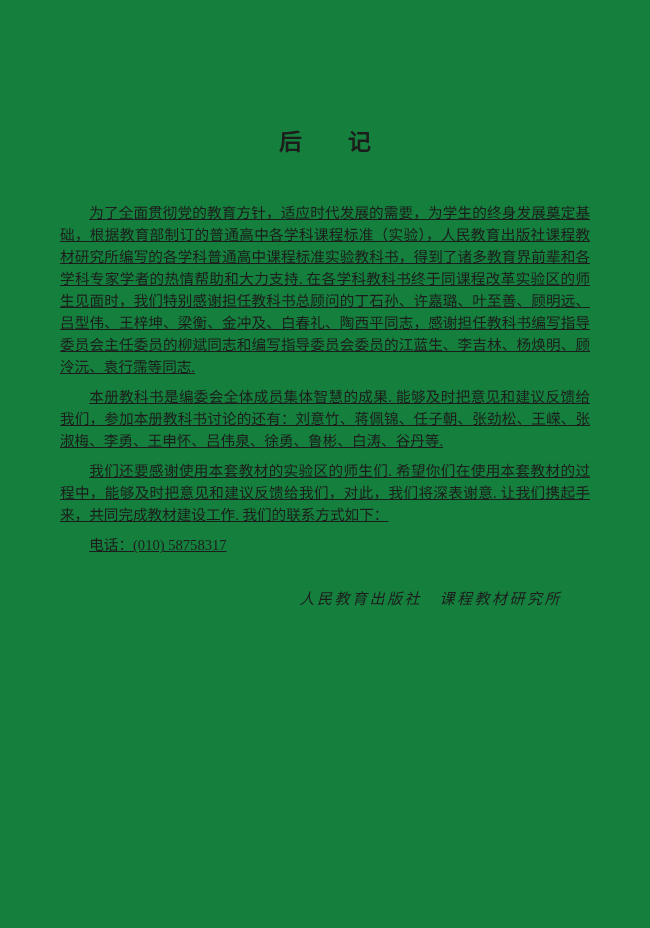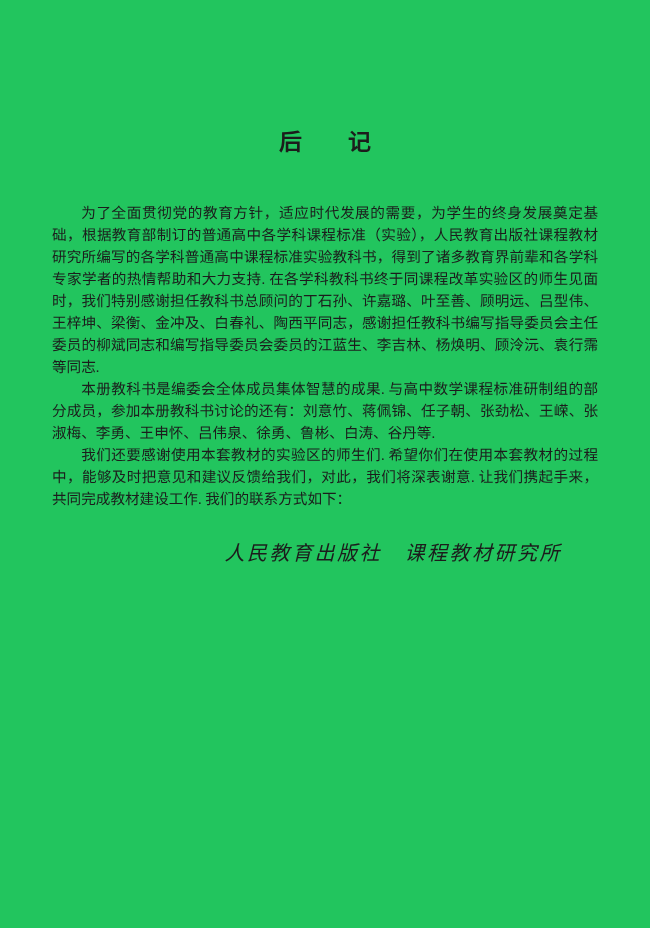--- a/index.html
+++ b/index.html
@@ -1,21 +1,21 @@
 <!DOCTYPE html>
 <html lang="zh-CN"><head>
 <meta charset="utf-8">
 <style>
   html, body { margin: 0; padding: 0; background: #e8e8e8; }
   .page {
     position: relative;
     width: 650px;
     height: 928px;
     margin: 0 auto;
-    background: #22c55e;
+    background: #15803d;
     box-sizing: border-box;
     overflow: hidden;
     font-family: "Liberation Serif", "DejaVu Serif", serif;
     color: #1c1c1c;
   }
   .title {
     margin: 0;
     padding-top: 130px;
     text-align: center;
     font-size: 23px;
@@ -23,50 +23,52 @@
     line-height: 1.15;
   }
   .body-text {
     margin: 46px 52px 0 52px;
     font-size: 14.6px;
     line-height: 22px;
     text-align: justify;
     text-justify: inter-ideograph;
   }
   .body-text p {
-    margin: 0;
+    margin: 8px;
     text-indent: 2em;
+    text-decoration: underline;
   }
   .body-text p.contact {
     margin-top: 5px;
     text-align: left;
   }
   .body-text p.email {
     letter-spacing: 0.4px;
   }
   .footer {
     margin-top: 30px;
     padding-right: 88px;
     text-align: right;
     font-style: italic;
-    font-size: 20px;
+    font-size: 15px;
     line-height: 26px;
     letter-spacing: 2.5px;
   }
 </style>
 </head>
 <body>
 
 <div class="page">
 
   <h1 class="title">后　　记</h1>
 
   <div class="body-text">
     <p>为了全面贯彻党的教育方针，适应时代发展的需要，为学生的终身发展奠定基础，根据教育部制订的普通高中各学科课程标准（实验），人民教育出版社课程教材研究所编写的各学科普通高中课程标准实验教科书，得到了诸多教育界前辈和各学科专家学者的热情帮助和大力支持. 在各学科教科书终于同课程改革实验区的师生见面时，我们特别感谢担任教科书总顾问的丁石孙、许嘉璐、叶至善、顾明远、吕型伟、王梓坤、梁衡、金冲及、白春礼、陶西平同志，感谢担任教科书编写指导委员会主任委员的柳斌同志和编写指导委员会委员的江蓝生、李吉林、杨焕明、顾泠沅、袁行霈等同志.</p>
-    <p>本册教科书是编委会全体成员集体智慧的成果. 与高中数学课程标准研制组的部分成员，参加本册教科书讨论的还有：刘意竹、蒋佩锦、任子朝、张劲松、王嵘、张淑梅、李勇、王申怀、吕伟泉、徐勇、鲁彬、白涛、谷丹等.</p>
+    <p>本册教科书是编委会全体成员集体智慧的成果. 能够及时把意见和建议反馈给我们，参加本册教科书讨论的还有：刘意竹、蒋佩锦、任子朝、张劲松、王嵘、张淑梅、李勇、王申怀、吕伟泉、徐勇、鲁彬、白涛、谷丹等.</p>
     <p>我们还要感谢使用本套教材的实验区的师生们. 希望你们在使用本套教材的过程中，能够及时把意见和建议反馈给我们，对此，我们将深表谢意. 让我们携起手来，共同完成教材建设工作. 我们的联系方式如下：</p>
+    <p class="contact">电话：(010) 58758317</p>
   </div>
 
   <div class="footer">
     <div>人民教育出版社　课程教材研究所</div>
   </div>
 
 </div>
 
 </body></html>

